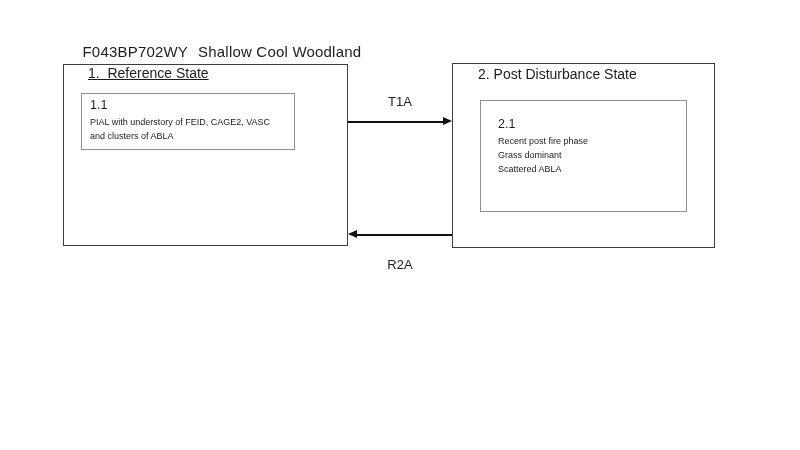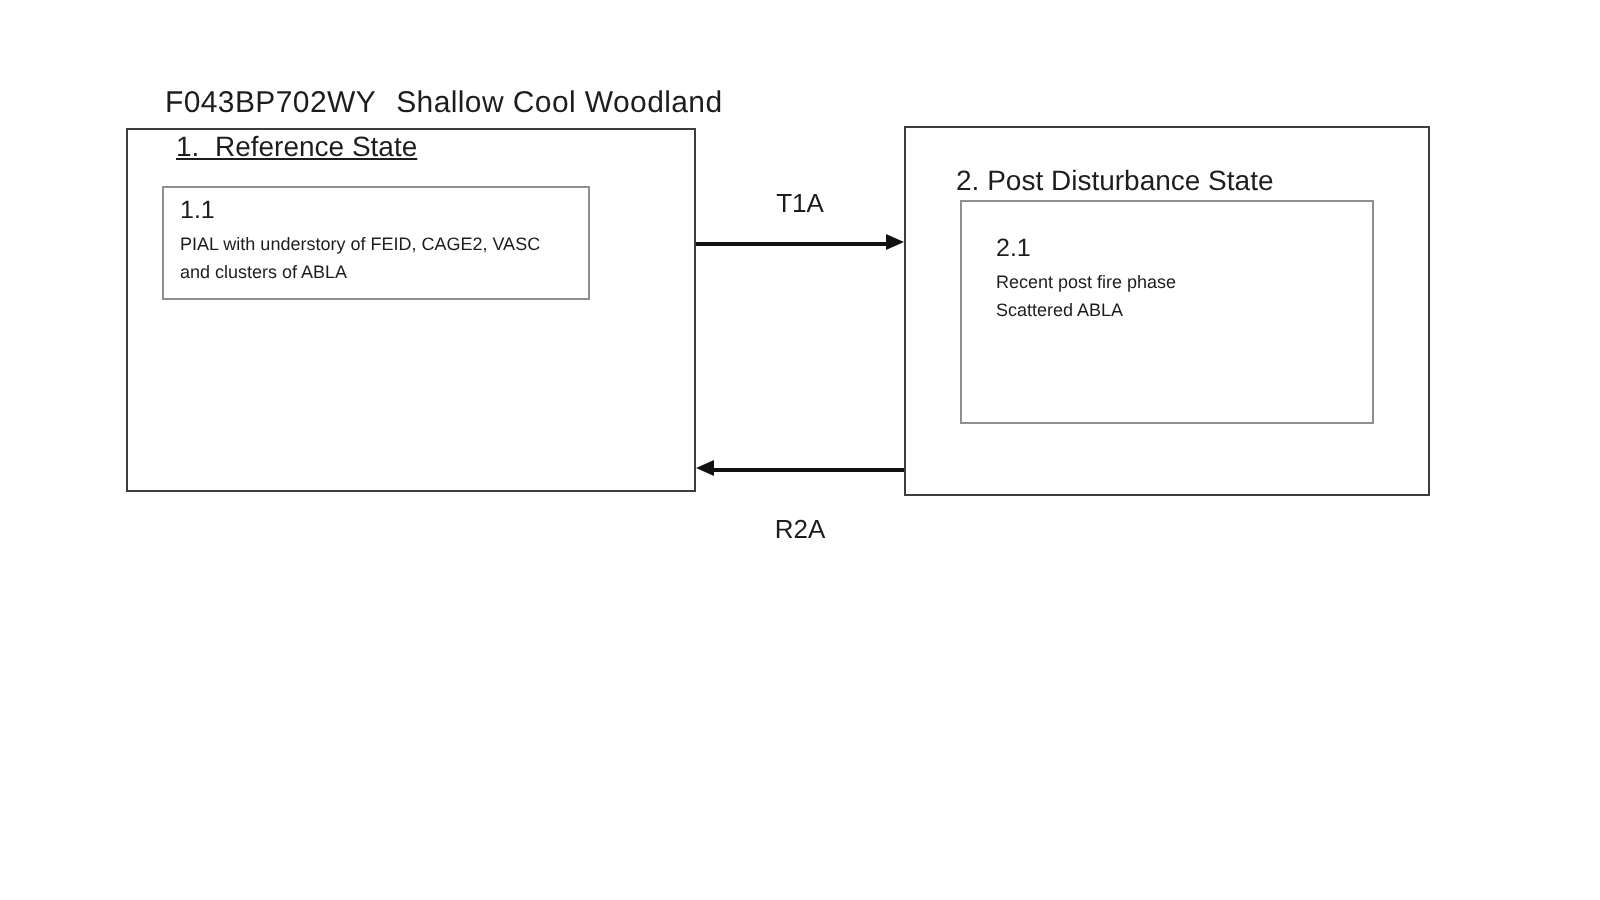--- a/index.html
+++ b/index.html
@@ -38,21 +38,21 @@
   }
   .state-box.post-disturbance {
     left: 452px; top: 63px;
     width: 263px; height: 185px;
   }
   .state-heading {
     font-size: 14px;
     white-space: pre;
   }
   .state-box.reference .state-heading { margin: 0 0 0 24px; text-decoration: underline; }
-  .state-box.post-disturbance .state-heading { margin: 18px 0 0 25px; }
+  .state-box.post-disturbance .state-heading { margin: 2px 0 0 25px; }
 
   .phase-box {
     position: absolute;
     border: 1px solid #8f8f8f;
     background: #ffffff;
     box-sizing: border-box;
   }
   .state-box.reference .phase-box {
     left: 17px; top: 28px;
     width: 214px; height: 57px;
@@ -120,20 +120,21 @@
       <div class="phase-id">1.1</div>
       <div class="phase-line">PIAL with understory of FEID, CAGE2, VASC and clusters of ABLA</div>
     </div>
   </div>
 
   <div class="state-box post-disturbance">
     <div class="state-heading">2. Post Disturbance State</div>
     <div class="phase-box">
       <div class="phase-id">2.1</div>
       <div class="phase-line">Recent post fire phase</div>
+      <div class="phase-line">Grass dominant</div>
       <div class="phase-line">Scattered ABLA</div>
     </div>
   </div>
 
   <div id="t1a-label" class="arrow-label">T1A</div>
   <div id="t1a-line" class="arrow-line"></div>
   <div id="t1a-head" class="arrow-head right"></div>
 
   <div id="r2a-line" class="arrow-line"></div>
   <div id="r2a-head" class="arrow-head left"></div>

